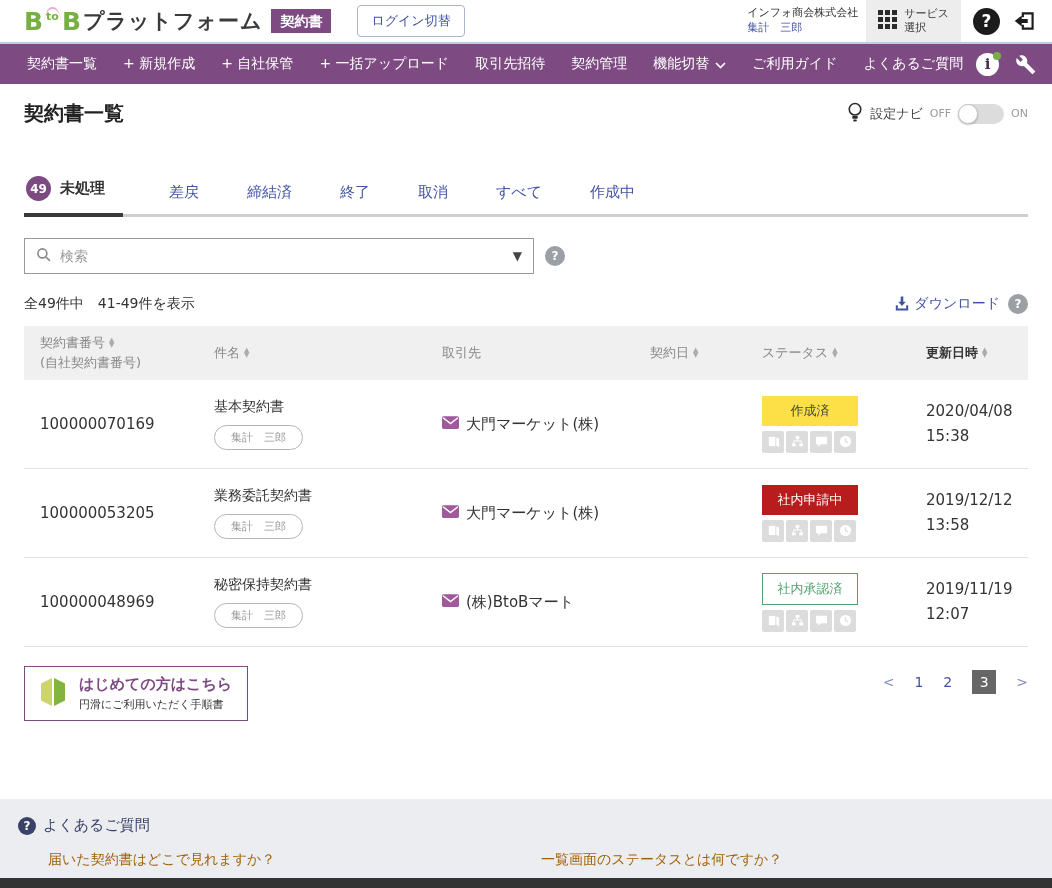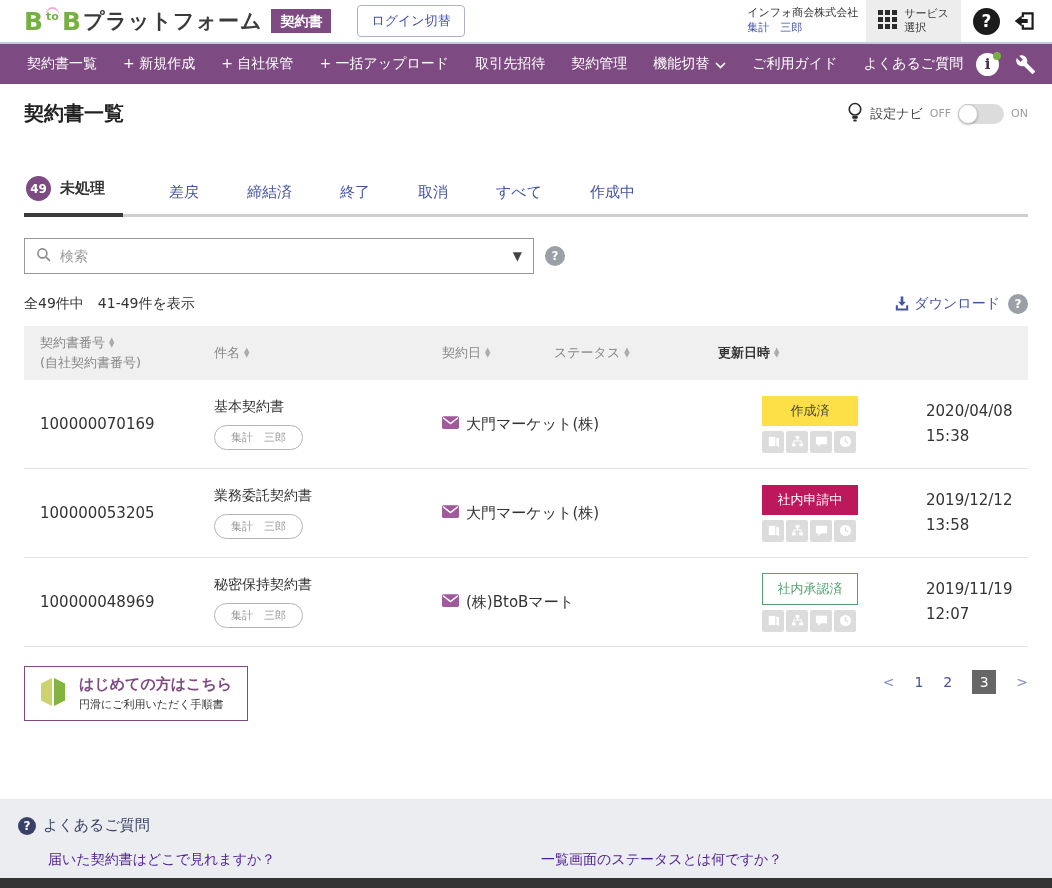--- a/index.html
+++ b/index.html
@@ -71,40 +71,40 @@
   .sort { display:inline-flex; flex-direction:column; line-height:.78; font-size:7px; color:#aaa; cursor:pointer; }
   .th-updated { color:#333; font-weight:bold; }
   .trow { display:flex; align-items:center; min-height:89px; border-bottom:1px solid #e2e2e2; background:#fff; }
   .contract-no { font-size:15px; color:#333; }
   .subject { font-size:14px; color:#333; margin-bottom:9px; }
   .owner-pill { display:inline-block; border:1px solid #b5b5b5; border-radius:13px; padding:4px 16px; font-size:11px; color:#999; background:#fff; }
   .partner { display:flex; align-items:center; gap:7px; font-size:15px; color:#333; }
   .status-cell { display:flex; flex-direction:column; align-items:flex-start; }
   .status-badge { min-width:96px; padding:6px 8px; text-align:center; font-size:13px; margin-bottom:5px; }
   .status-created { background:#fde047; color:#444; }
-  .status-pending { background:#be185d; color:#fff; }
+  .status-pending { background:#b91c1c; color:#fff; }
   .status-approved { background:#fff; border:1px solid #53a06e; color:#53a06e; }
   .mini-icons { display:flex; gap:2px; }
   .mini-icon { width:22px; height:22px; background:#dcdcdc; border-radius:2px; display:flex; align-items:center; justify-content:center; cursor:pointer; }
   .updated { font-size:15px; color:#333; line-height:1.7; }
   
   .bottom-row { display:flex; align-items:center; padding:19px 24px 0; }
   .beginner-banner { border:1px solid #7d4a82; background:#fff; display:flex; align-items:center; gap:11px; padding:8px 15px 8px 13px; cursor:pointer; }
   .banner-title { color:#7d4a82; font-weight:bold; font-size:15px; }
   .banner-sub { font-size:11px; color:#333; margin-top:3px; }
   .pagination { margin-left:auto; display:flex; align-items:center; gap:20px; font-size:14px; align-self:flex-start; margin-top:4px; }
   .page-arrow { color:#7f8cc0; cursor:pointer; }
   .page-link { color:#4353a4; cursor:pointer; }
   .page-current { background:#666; color:#fff; width:24px; height:24px; display:flex; align-items:center; justify-content:center; }
   
   .page-footer { background:#ecedf0; margin-top:78px; padding:17px 18px 14px; }
   .footer-heading { display:flex; align-items:center; gap:7px; color:#3a4168; font-size:15px; }
   .footer-q { width:18px; height:18px; border-radius:50%; background:#3a4168; color:#fff; font-size:12px; font-weight:bold; display:flex; align-items:center; justify-content:center; }
   .footer-links { display:grid; grid-template-columns:1fr 1fr; padding-left:30px; margin-top:16px; row-gap:18px; }
-  .footer-link { color:#4c1d95; font-size:14px; cursor:pointer; }
+  .footer-link { color:#a16207; font-size:14px; cursor:pointer; }
   .dark-bar { position:absolute; left:0; bottom:0; width:100%; height:10px; background:#333; }
 </style>
 </head>
 <body>
 
 <div class="top-header">
   <div class="logo">
     <span class="logo-b">B</span>
     <span class="logo-to">to</span>
     <span class="logo-b">B</span>
@@ -289,20 +289,21 @@
     </div>
     <div class="c2">
       <div class="th-line">
         <span>件名</span>
         <span class="sort">
             <span>▲</span>
             <span>▼</span>
           </span>
       </div>
     </div>
+    <div class="c3"><span>取引先</span></div>
     <div class="c4">
       <div class="th-line">
         <span>契約日</span>
         <span class="sort">
             <span>▲</span>
             <span>▼</span>
           </span>
       </div>
     </div>
     <div class="c5">

